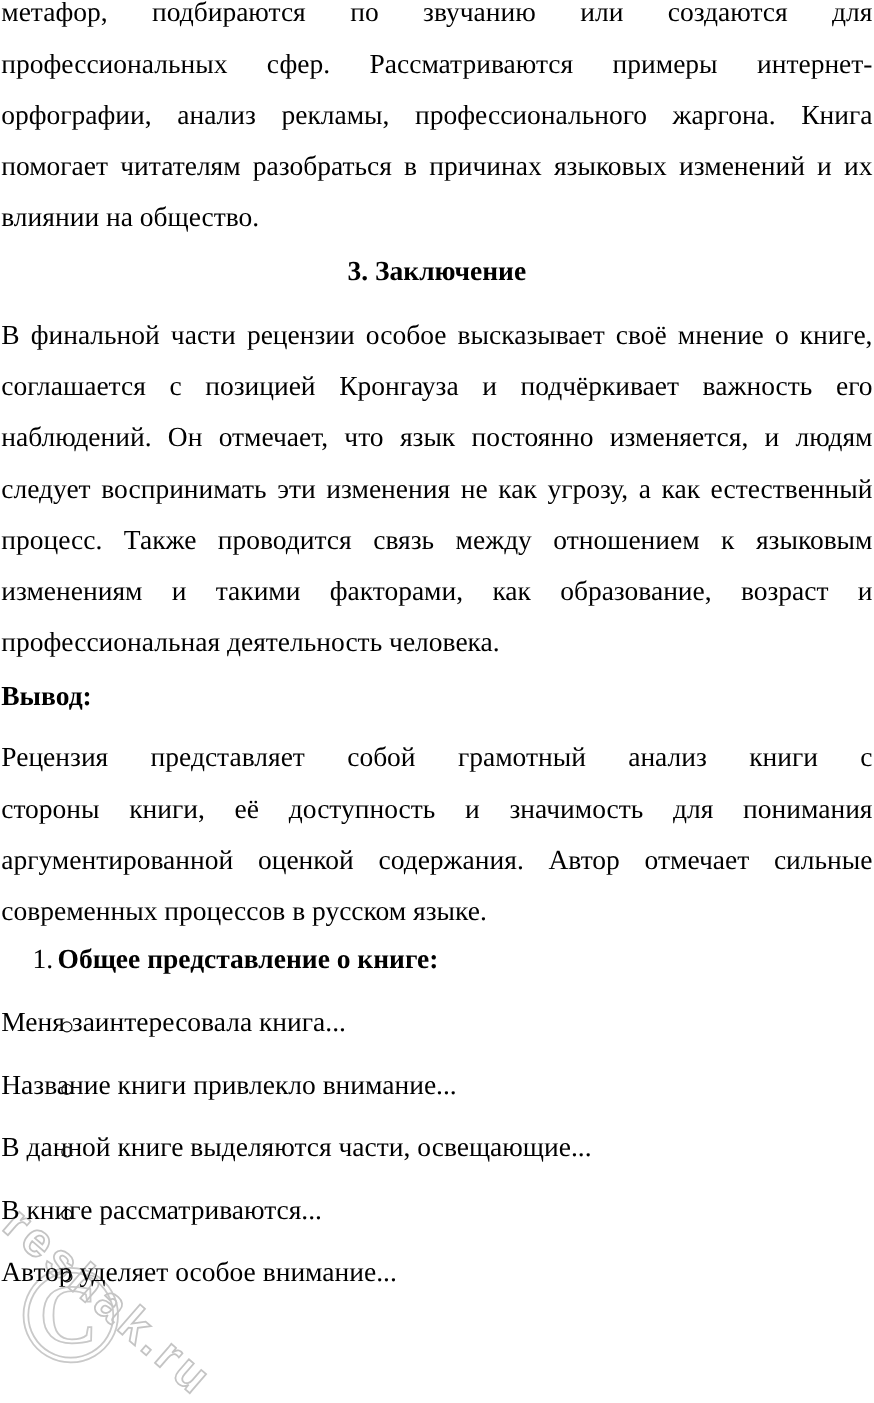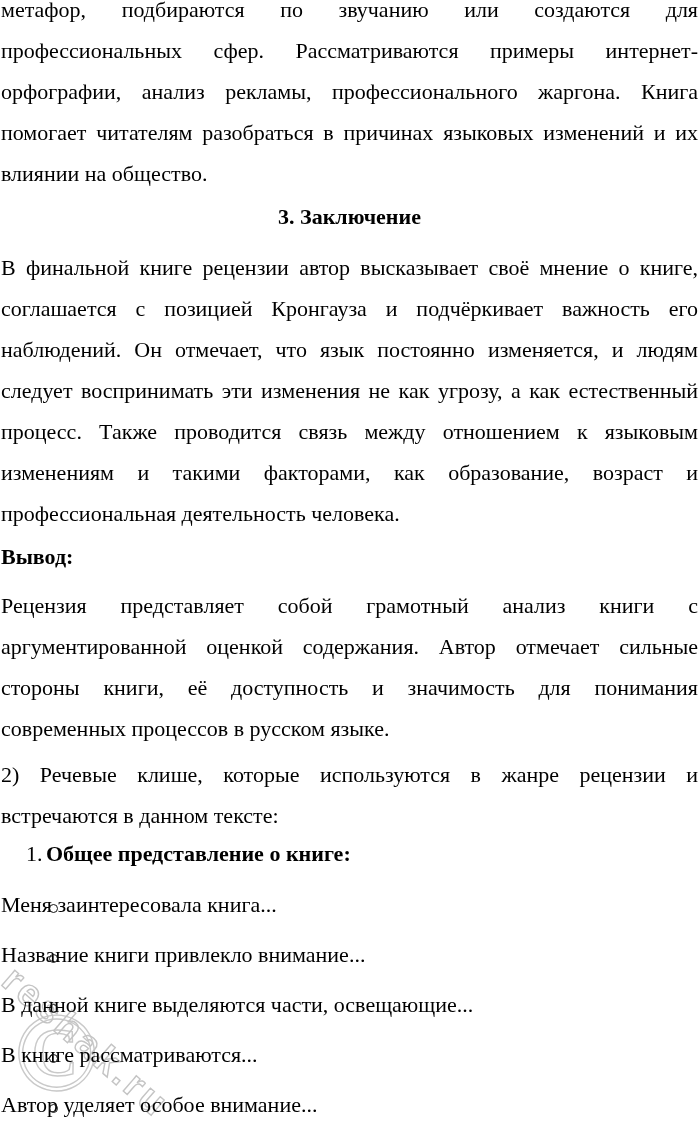--- a/index.html
+++ b/index.html
@@ -113,42 +113,38 @@
       <div class="ln">метафор, подбираются по звучанию или создаются для</div>
       <div class="ln">профессиональных сфер. Рассматриваются примеры интернет-</div>
       <div class="ln">орфографии, анализ рекламы, профессионального жаргона. Книга</div>
       <div class="ln">помогает читателям разобраться в причинах языковых изменений и их</div>
       <div class="ln-last">влиянии на общество.</div>
     </div>
 
     <div class="heading" id="h-conclusion">3. Заключение</div>
 
     <div class="para" id="p-conclusion">
-      <div class="ln">В финальной книге рецензии автор высказывает своё мнение о книге,</div>
+      <div class="ln">В финальной части рецензии особое высказывает своё мнение о книге,</div>
       <div class="ln">соглашается с позицией Кронгауза и подчёркивает важность его</div>
       <div class="ln">наблюдений. Он отмечает, что язык постоянно изменяется, и людям</div>
       <div class="ln">следует воспринимать эти изменения не как угрозу, а как естественный</div>
       <div class="ln">процесс. Также проводится связь между отношением к языковым</div>
       <div class="ln">изменениям и такими факторами, как образование, возраст и</div>
       <div class="ln-last">профессиональная деятельность человека.</div>
     </div>
 
     <div class="heading" id="h-summary">Вывод:</div>
 
     <div class="para" id="p-summary">
       <div class="ln">Рецензия представляет собой грамотный анализ книги с</div>
+      <div class="ln">стороны книги, её доступность и значимость для понимания</div>
       <div class="ln">аргументированной оценкой содержания. Автор отмечает сильные</div>
-      <div class="ln">стороны книги, её доступность и значимость для понимания</div>
       <div class="ln-last">современных процессов в русском языке.</div>
     </div>
 
-    <div class="para" id="p-task2">
-      <div class="ln">2) Речевые клише, которые используются в жанре рецензии и</div>
-      <div class="ln-last">встречаются в данном тексте:</div>
-    </div>
 
     <div class="numbered">
       <span class="num">1.</span><span class="num-title">Общее представление о книге:</span>
     </div>
 
     <div class="bullet first">
       <span class="bullet-marker"></span>
       <span class="bullet-text">Меня заинтересовала книга...</span>
     </div>
     <div class="bullet">

